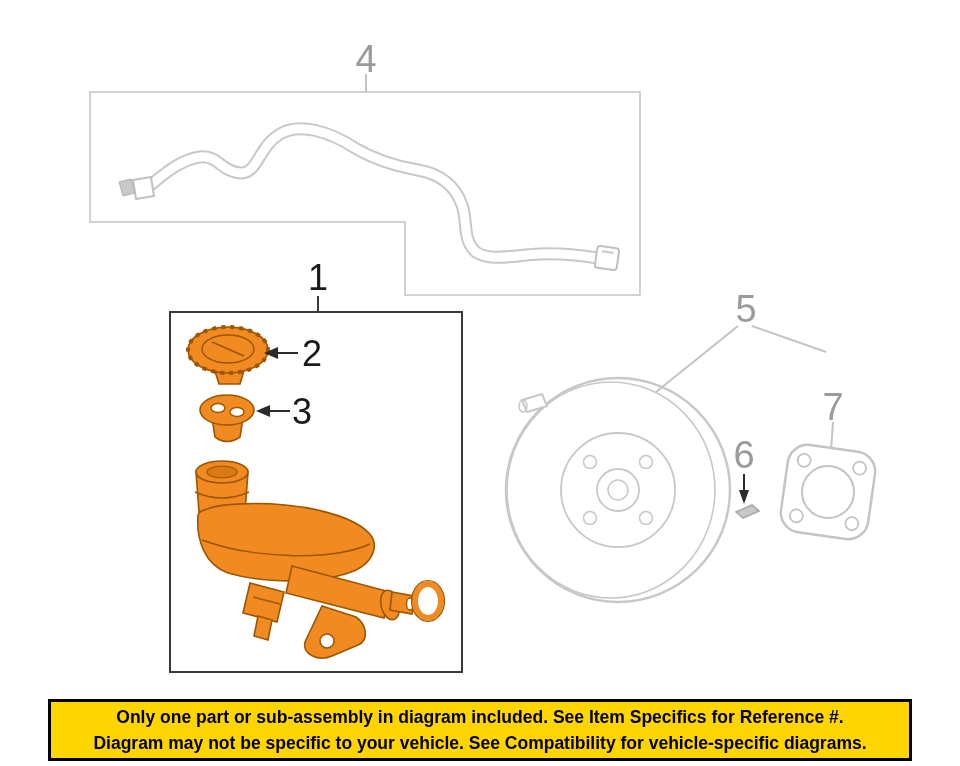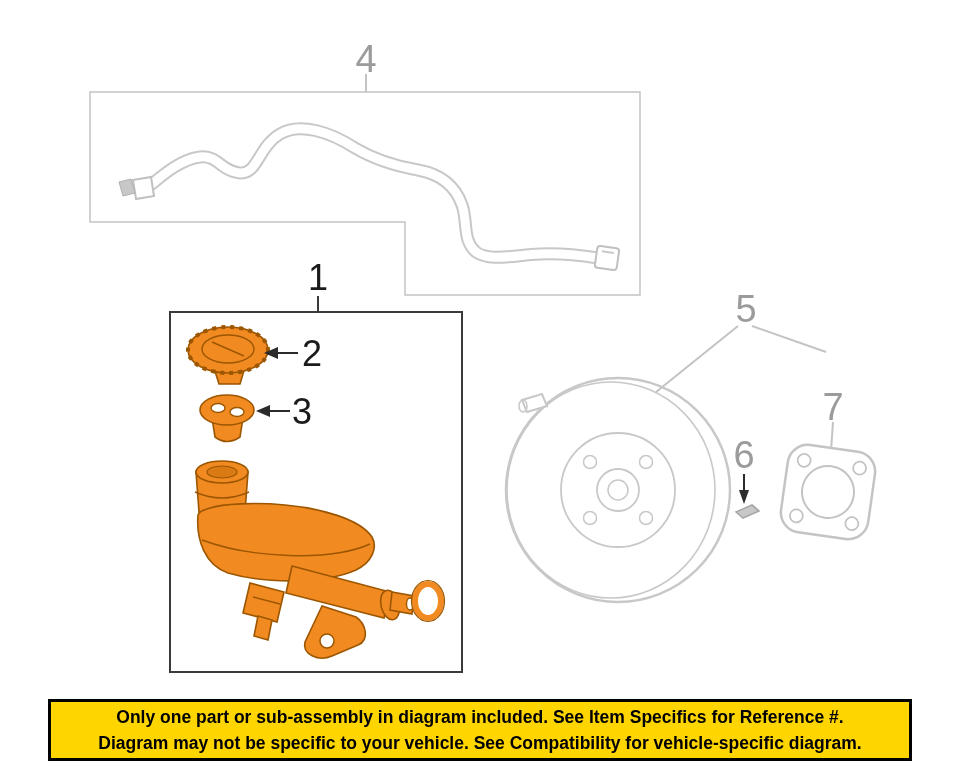--- a/index.html
+++ b/index.html
@@ -149,16 +149,16 @@
         <circle cx="856" cy="520" r="6.5" fill="none" stroke="#c4c4c4" stroke-width="1.8"></circle>
         <circle cx="800" cy="520" r="6.5" fill="none" stroke="#c4c4c4" stroke-width="1.8"></circle>
       </g>
     </g>
     <text class="callout callout-gray" x="833" y="420" text-anchor="middle">7</text>
 
   </svg>
 
   <div class="banner">
     <div>Only one part or sub-assembly in diagram included. See Item Specifics for Reference #.</div>
-    <div>Diagram may not be specific to your vehicle. See Compatibility for vehicle-specific diagram.</div>
+    <div>Diagram may not be specific to your vehicle. See Compatibility for vehicle-specific diagrams.</div>
   </div>
 
 </div>
 
 </body></html>

